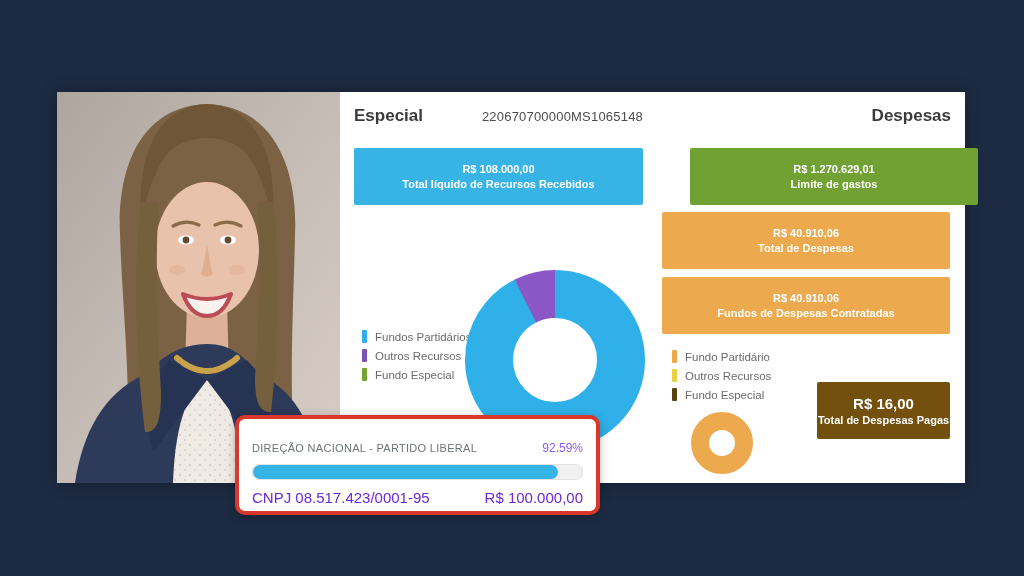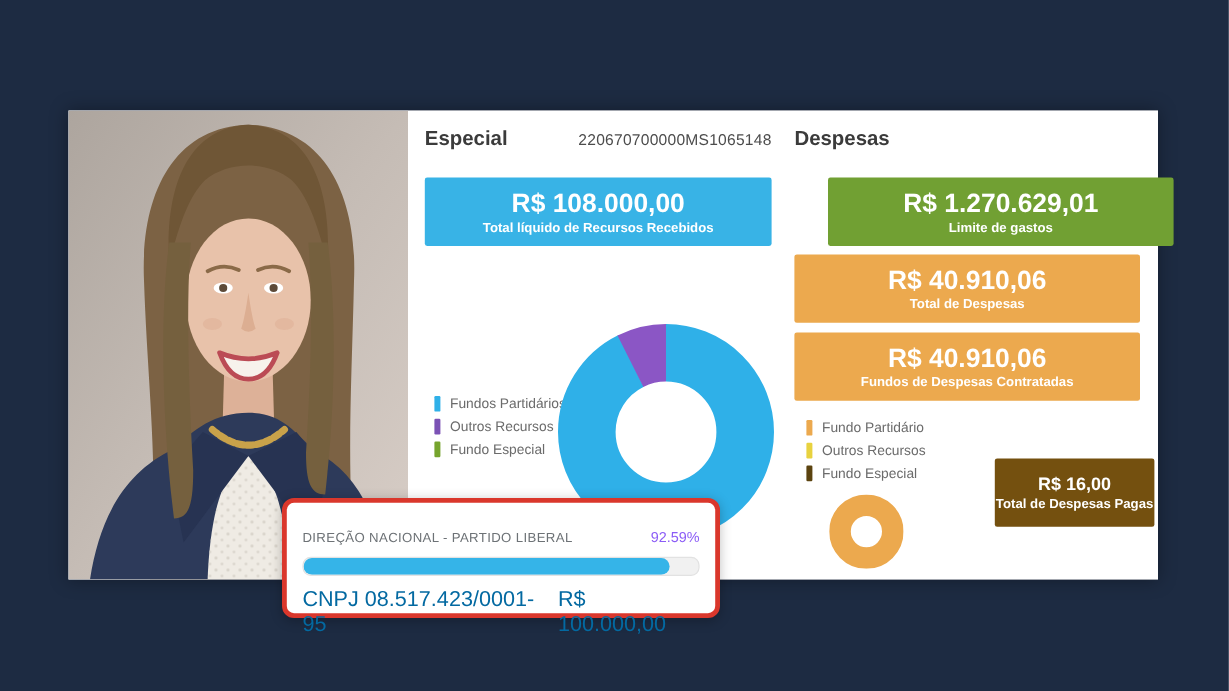--- a/index.html
+++ b/index.html
@@ -19,21 +19,21 @@
     position:absolute;top:14px;display:flex;justify-content:space-between;
     align-items:baseline;width:289px;
   }
   .col-title{font-size:17px;font-weight:bold;color:#3b3b3b;}
   .col-code{font-size:13px;color:#4c4c4c;letter-spacing:.2px;}
 
   .stat-box{
     position:absolute;display:flex;flex-direction:column;align-items:center;
     justify-content:center;color:#ffffff;text-align:center;border-radius:2px;
   }
-  .stat-value{font-size:22px;font-weight:bold;line-height:1.15;}
+  .stat-value{font-size:11px;font-weight:bold;line-height:1.15;}
   .stat-label{font-size:11px;font-weight:bold;margin-top:2px;line-height:1.15;}
   .box-blue{background:#38b3e6;}
   .box-green{background:#71a033;}
   .box-orange{background:#eca94e;}
   .box-brown{background:#74500f;}
   .box-brown .stat-value{font-size:15px;}
 
   .legend{position:absolute;display:flex;flex-direction:column;gap:6px;}
   .legend-item{display:flex;align-items:center;gap:8px;}
   .legend-marker{width:5px;height:13px;border-radius:1px;flex:none;}
@@ -51,21 +51,21 @@
     justify-content:space-between;align-items:baseline;
   }
   .donor-title-row{top:22px;text-align:center;}
   .donor-name{font-size:11px;color:#6d7276;letter-spacing:.3px;}
   .donor-percent{font-size:12px;color:#8b5cf6;}
   .donor-bar{
     position:absolute;left:13px;right:13px;top:45px;height:14px;
     background:#f1f1f1;border:1px solid #e2e2e2;border-radius:7px;overflow:hidden;
   }
   .donor-bar-fill{height:100%;border-radius:7px;background:#35b4e8;}
-  .donor-bottom-row{top:70px;font-size:18px;color:#0369a1;}
+  .donor-bottom-row{top:70px;font-size:15px;color:#6d28d9;}
 </style>
 </head>
 <body>
 
 <div class="panel">
 
   <div class="photo">
     <svg width="283" height="391" viewBox="0 0 283 391">
       <defs>
         <linearGradient id="pbg" x1="0" y1="0" x2="1" y2="1">
@@ -139,21 +139,21 @@
       <span class="legend-marker" style="background-color: rgb(118, 164, 45);"></span>
       <span class="legend-label">Fundo Especial</span>
     </div>
   </div>
 
   <svg class="donut" style="left:408px;top:178px;" width="180" height="180" viewBox="-90 -90 180 180">
       <circle r="66" fill="none" stroke="#2fb0e8" stroke-width="48" stroke-dasharray="383.96168421056024 414.6902302738527" transform="rotate(-90)"></circle>
       <circle r="66" fill="none" stroke="#8b56c5" stroke-width="48" stroke-dasharray="30.728546063292484 414.6902302738527" transform="rotate(243.324)"></circle>
     </svg>
 
-  <div class="col-header" style="left:605px;">
+  <div class="col-header" style="left:605px;justify-content:flex-end;">
     <span class="col-title">Despesas</span>
   </div>
   <div class="stat-box box-green" style="left:605px;top:56px;width:288px;height:57px;margin-left:28px;">
     <span class="stat-value">R$ 1.270.629,01</span>
     <span class="stat-label">Limite de gastos</span>
   </div>
   <div class="stat-box box-orange" style="left:605px;top:120px;width:288px;height:57px;">
     <span class="stat-value">R$ 40.910,06</span>
     <span class="stat-label">Total de Despesas</span>
   </div>
@@ -174,21 +174,21 @@
     <div class="legend-item">
       <span class="legend-marker" style="background-color: rgb(91, 67, 15);"></span>
       <span class="legend-label">Fundo Especial</span>
     </div>
   </div>
 
   <svg class="donut" style="left:634px;top:320px;" width="62" height="62" viewBox="-31 -31 62 62">
       <circle r="22" fill="none" stroke="#eca94e" stroke-width="18" stroke-dasharray="138.23007675795088 138.23007675795088" transform="rotate(-90)"></circle>
     </svg>
 
-  <div class="stat-box box-brown" style="left:760px;top:290px;width:133px;height:57px;margin-left:12px;">
+  <div class="stat-box box-brown" style="left:760px;top:290px;width:133px;height:57px;">
     <span class="stat-value">R$ 16,00</span>
     <span class="stat-label">Total de Despesas Pagas</span>
   </div>
 
 </div>
 
 <div class="donor-card">
   <div class="donor-row donor-title-row">
     <span class="donor-name">DIREÇÃO NACIONAL - PARTIDO LIBERAL</span>
     <span class="donor-percent">92.59%</span>

